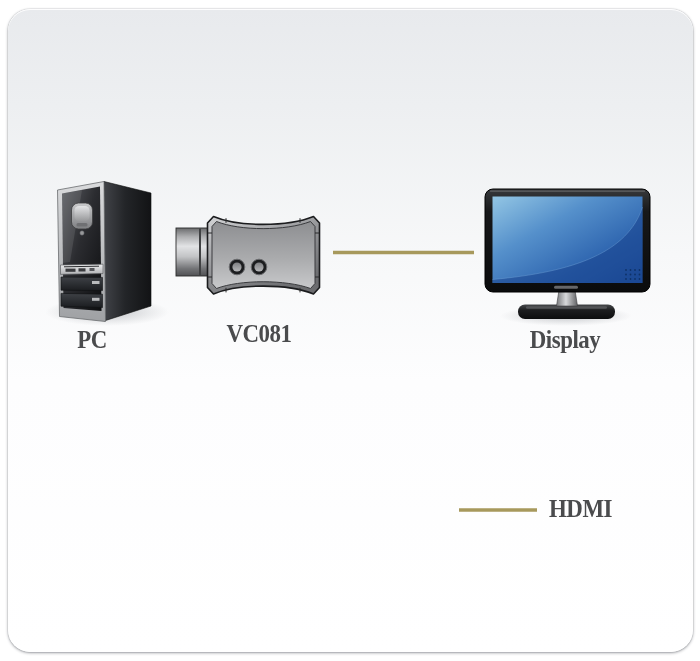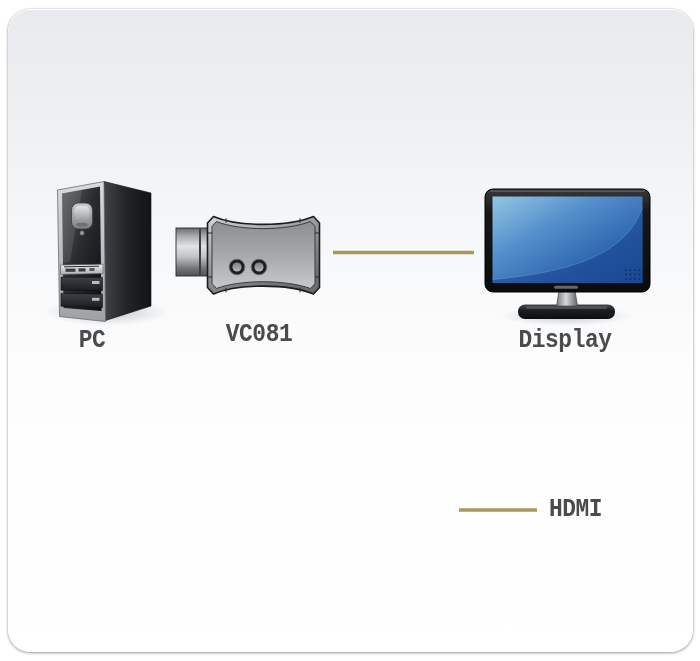--- a/index.html
+++ b/index.html
@@ -1,19 +1,19 @@
 <!DOCTYPE html>
 <html><head>
 <meta charset="utf-8">
 <style>
   html,body { margin:0; padding:0; background:#ffffff; }
   .canvas {
     position:relative; width:700px; height:661px; overflow:hidden;
     background:#ffffff;
-    font-family:Liberation Mono, monospace;
+    font-family:Liberation Serif, serif;
   }
   .panel {
     position:absolute; left:8px; top:9px; width:685px; height:643px;
     border-radius:22px;
     background:linear-gradient(180deg,#e8eaed 0%, #edeff1 15%, #f7f8f9 38%, #fdfdfe 58%, #ffffff 100%);
     box-shadow:0 1px 3px rgba(40,45,55,.45), 0 0 1px rgba(40,45,55,.55), inset 0 1px 0 rgba(255,255,255,.9);
   }
   .art { position:absolute; left:0; top:0; width:700px; height:661px; }
   .dev-label {
     position:absolute; text-align:center;

